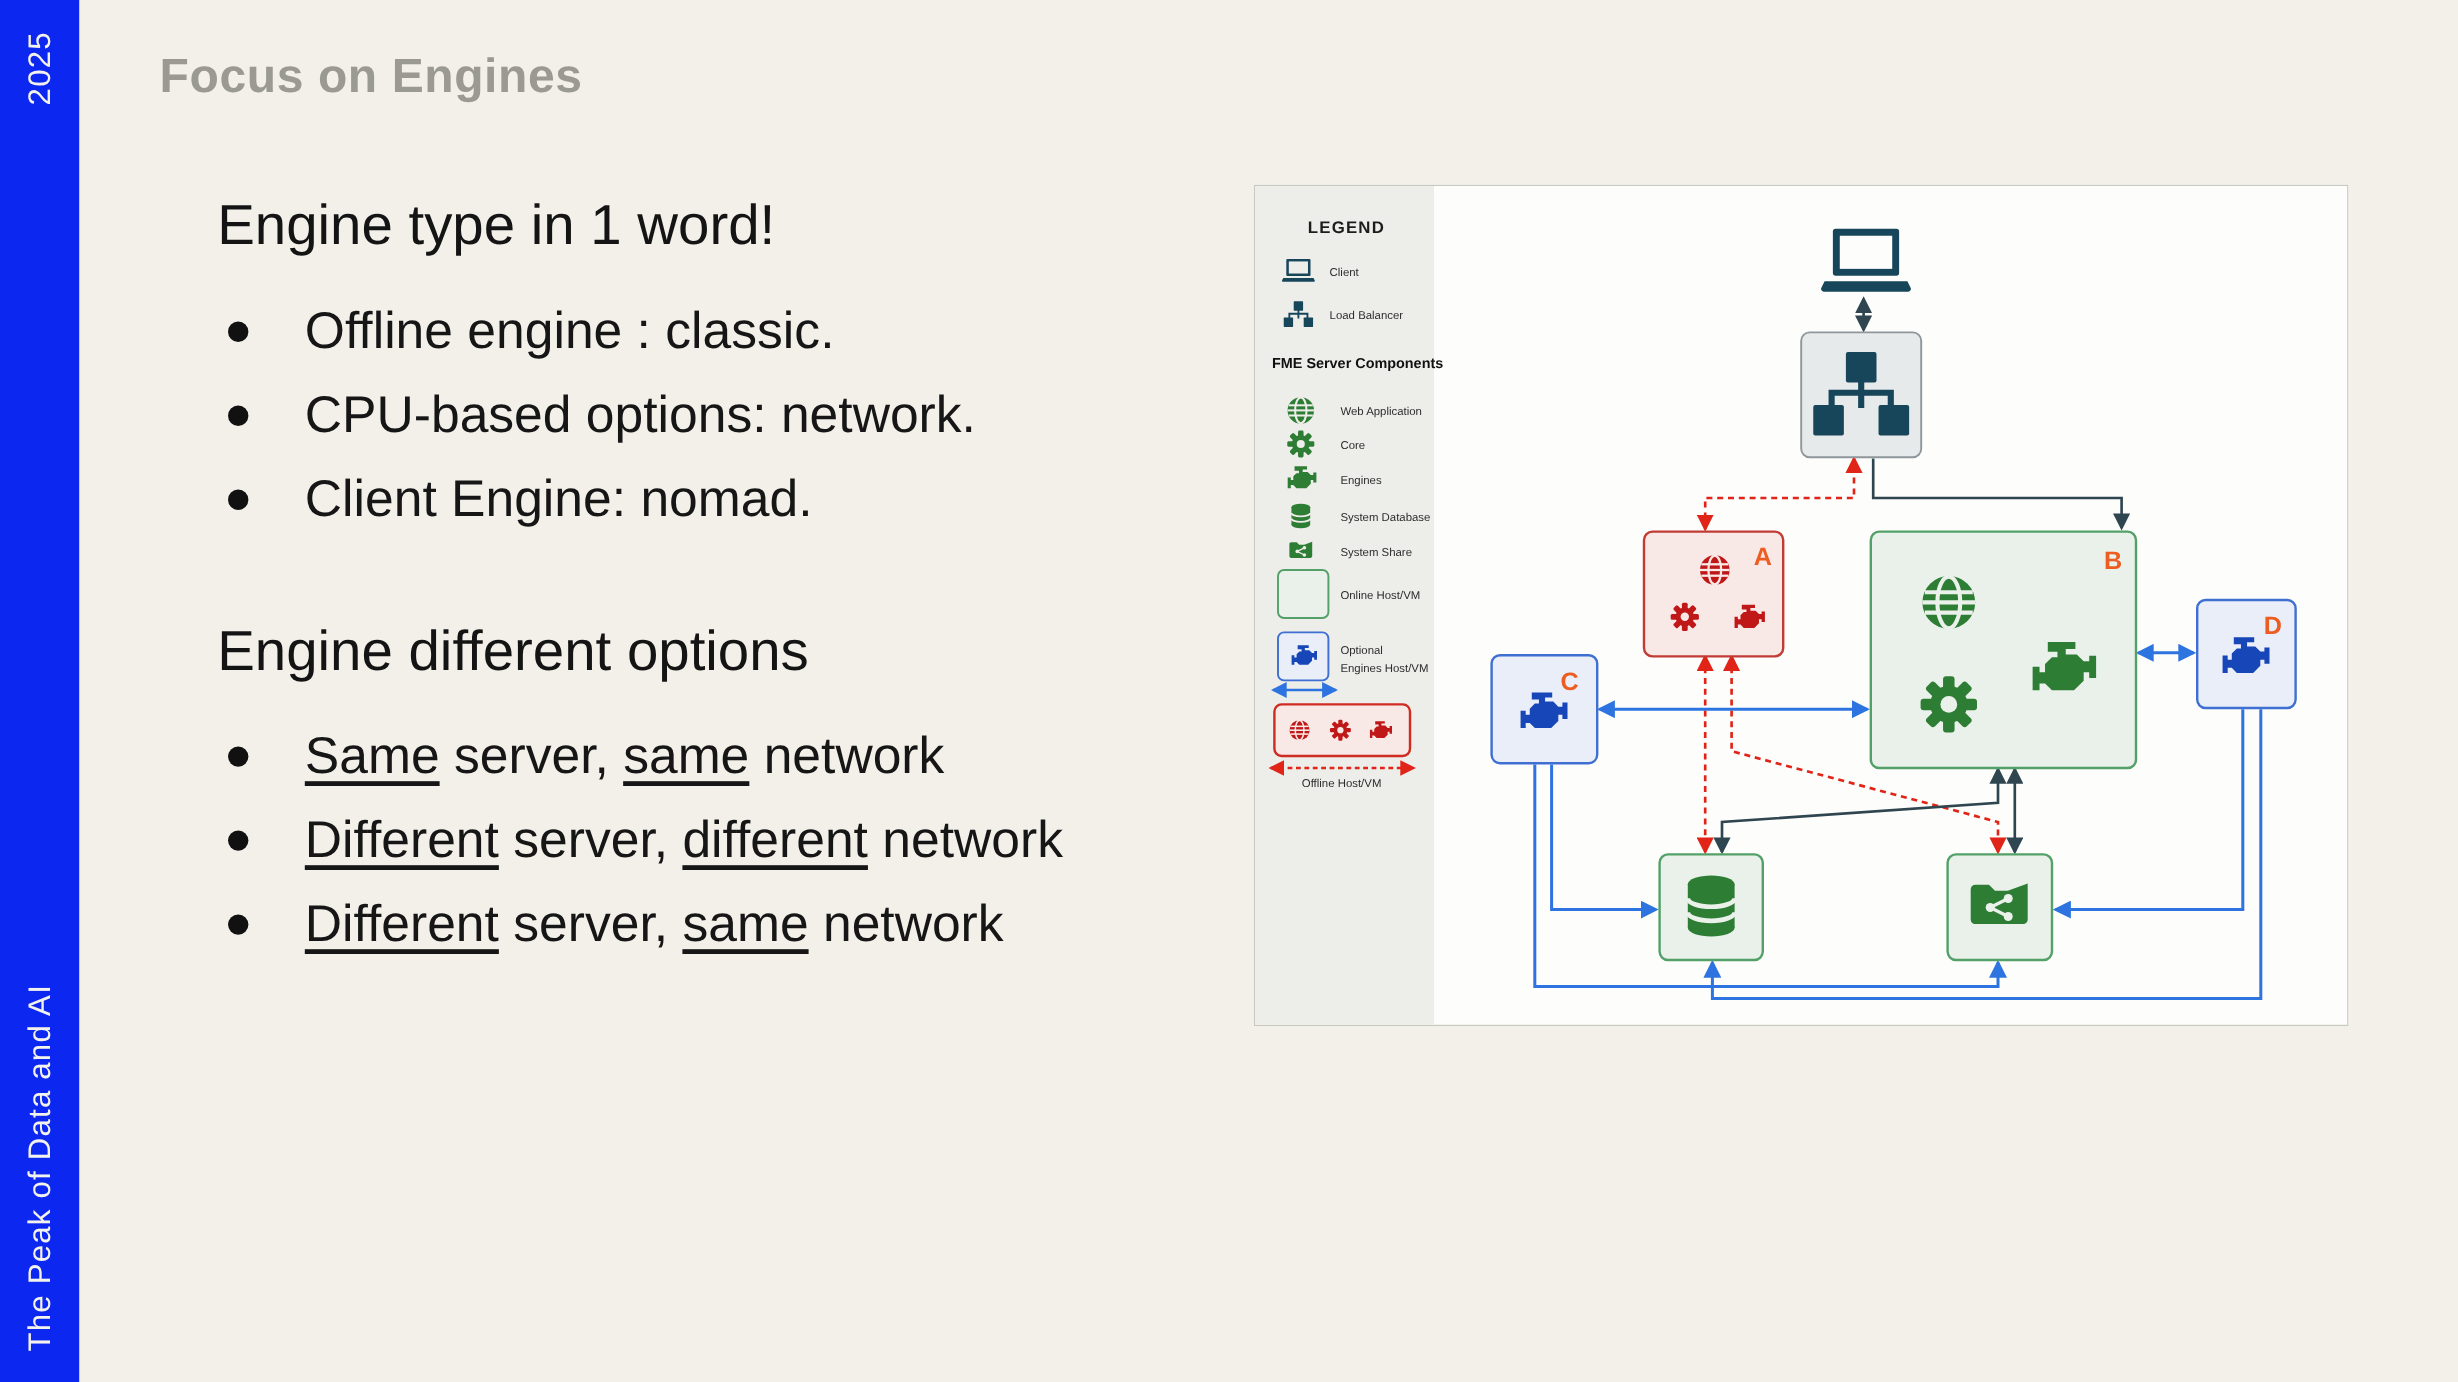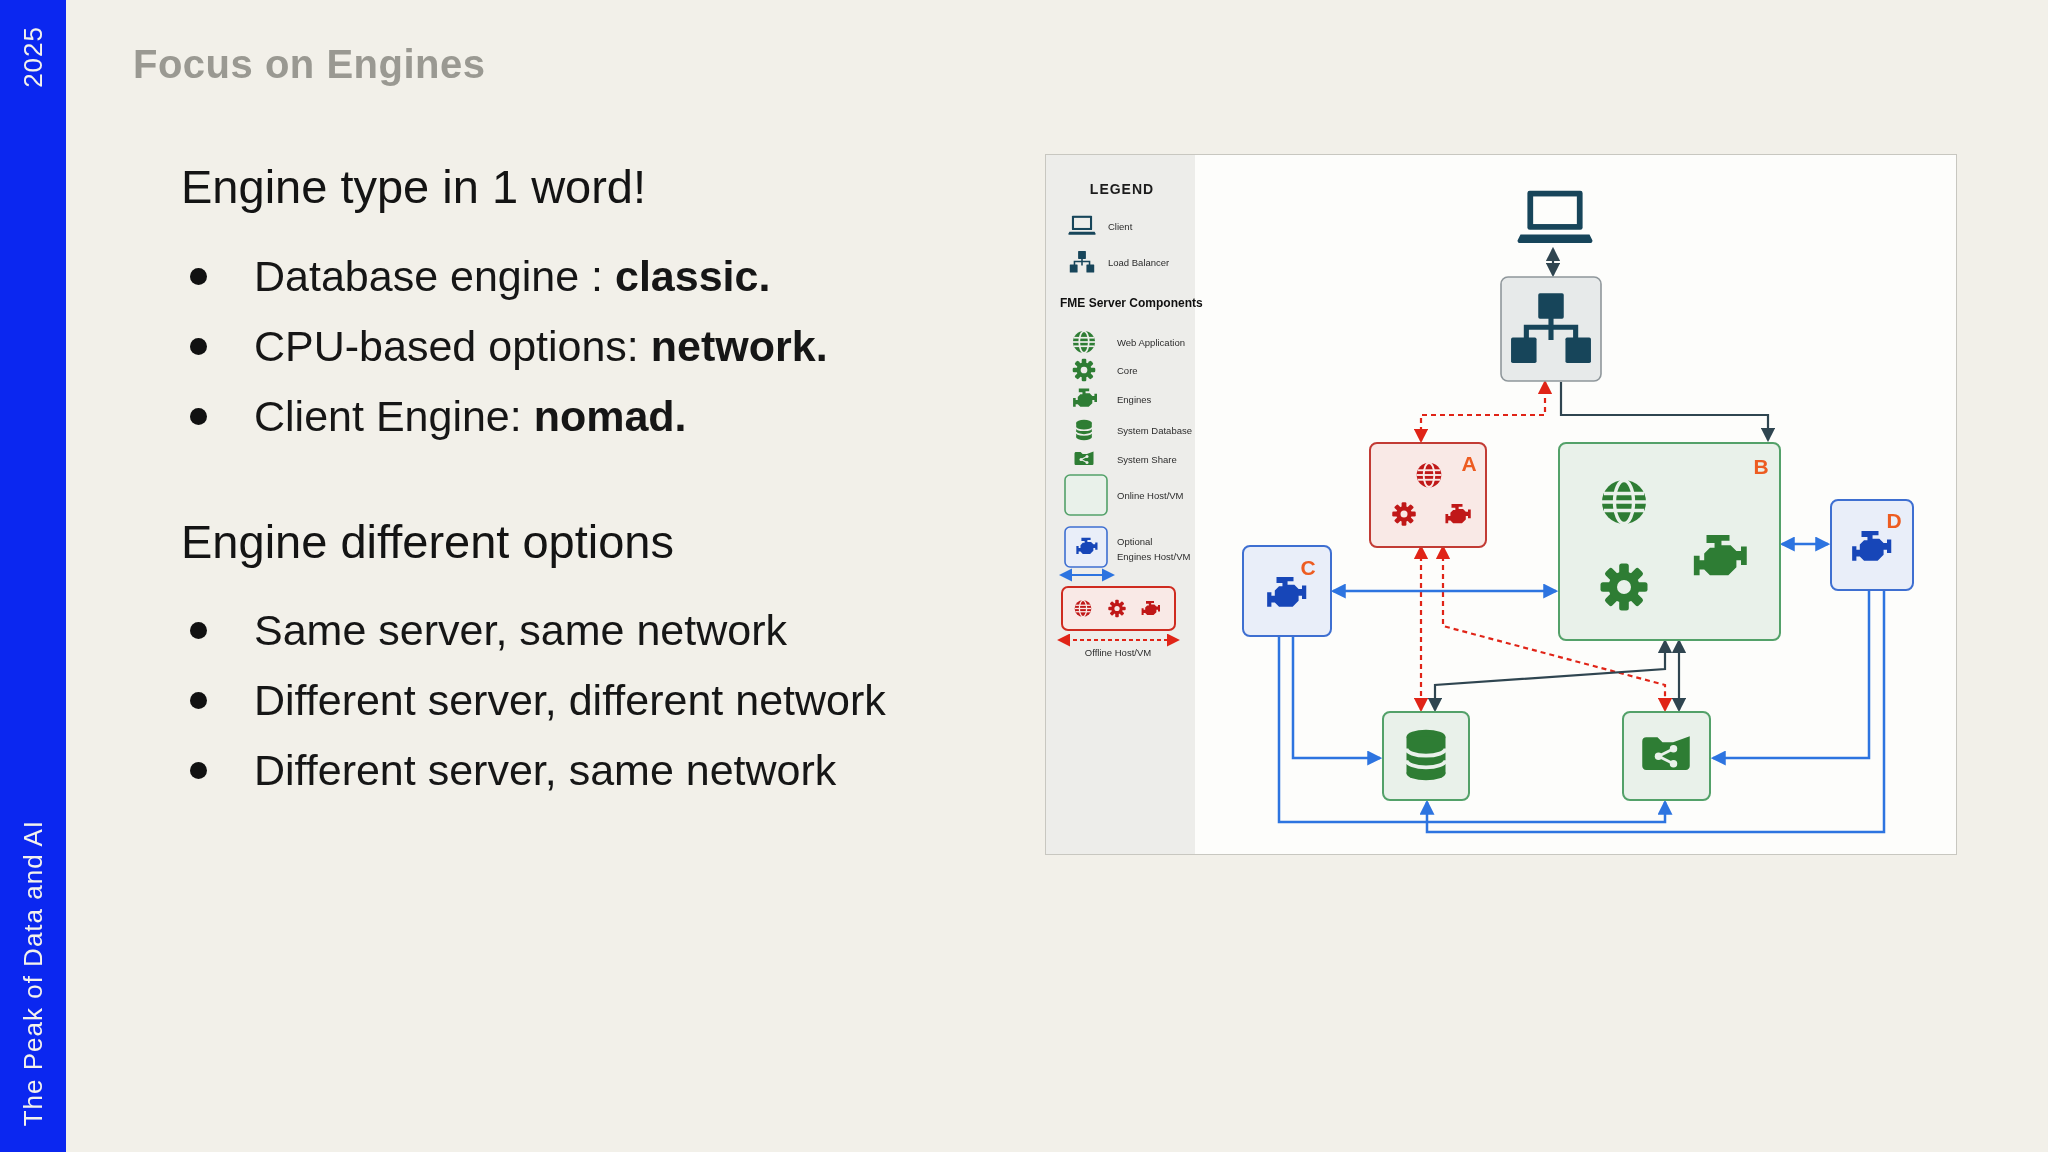--- a/index.html
+++ b/index.html
@@ -30,22 +30,22 @@
   .content h2.second { margin-top:64px; }
   .content ul { list-style:none; margin:26px 0 0 0; padding:0; }
   .content li {
     position:relative; padding-left:73px;
     font-size:43px; line-height:70px; white-space:nowrap;
   }
   .content li::before {
     content:""; position:absolute; left:9px; top:27px;
     width:17px; height:17px; border-radius:50%; background:#111;
   }
-  .seg-b { font-weight:bold; }
-  .seg-u { text-decoration-thickness:4px; text-underline-offset:7px; }
+  .seg-b { font-weight:normal; }
+  .seg-u { text-decoration:underline; text-decoration-thickness:4px; text-underline-offset:7px; }
   .diagram-wrap { position:absolute; left:1045px; top:154px; width:912px; height:612px; }
   svg text { font-family:"Liberation Sans", sans-serif; }
   .lg-label { font-size:9.5px; fill:#2c2c2c; }
   .lg-head  { font-size:12px; font-weight:bold; fill:#101010; }
   .lg-title { font-size:14px; font-weight:bold; fill:#1c1c1c; letter-spacing:1px; }
   .node-letter { font-size:21px; font-weight:bold; fill:var(--c-orange,#ed5c21); }
 </style>
 </head>
 <body>
 
@@ -56,21 +56,21 @@
   <div class="slot slot-bottom">
     <span class="v-text">The Peak of Data and AI</span>
   </div>
 </div>
 
 <div class="page-title">Focus on Engines</div>
 
 <div class="content">
   <h2>Engine type in 1 word!</h2>
   <ul>
-    <li><span>Database engine : </span><span class="seg-b">classic.</span></li>
+    <li><span>Offline engine : </span><span class="seg-b">classic.</span></li>
     <li><span>CPU-based options: </span><span class="seg-b">network.</span></li>
     <li><span>Client Engine: </span><span class="seg-b">nomad.</span></li>
   </ul>
   <h2 class="second">Engine different options</h2>
   <ul>
     <li><span class="seg-u">Same</span><span> server, </span><span class="seg-u">same</span><span> network</span></li>
     <li><span class="seg-u">Different</span><span> server, </span><span class="seg-u">different</span><span> network</span></li>
     <li><span class="seg-u">Different</span><span> server, </span><span class="seg-u">same</span><span> network</span></li>
   </ul>
 </div>

